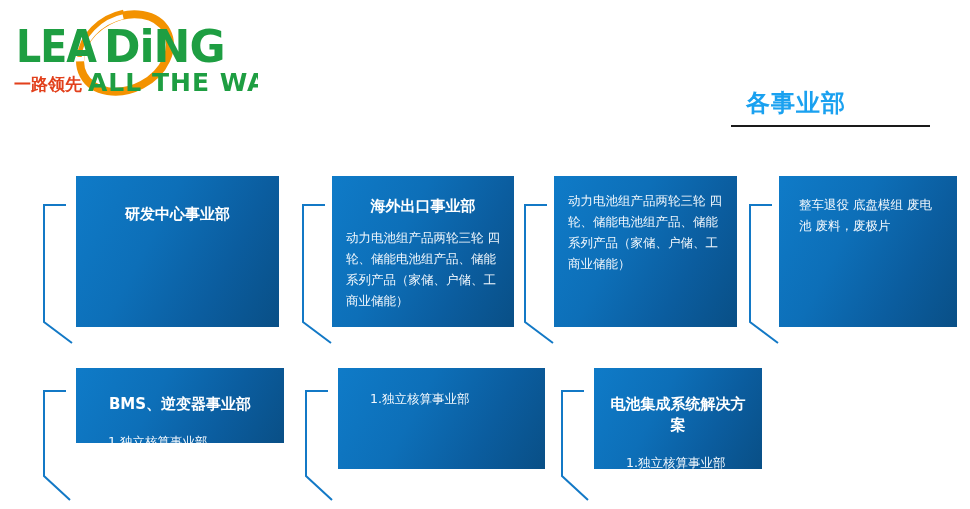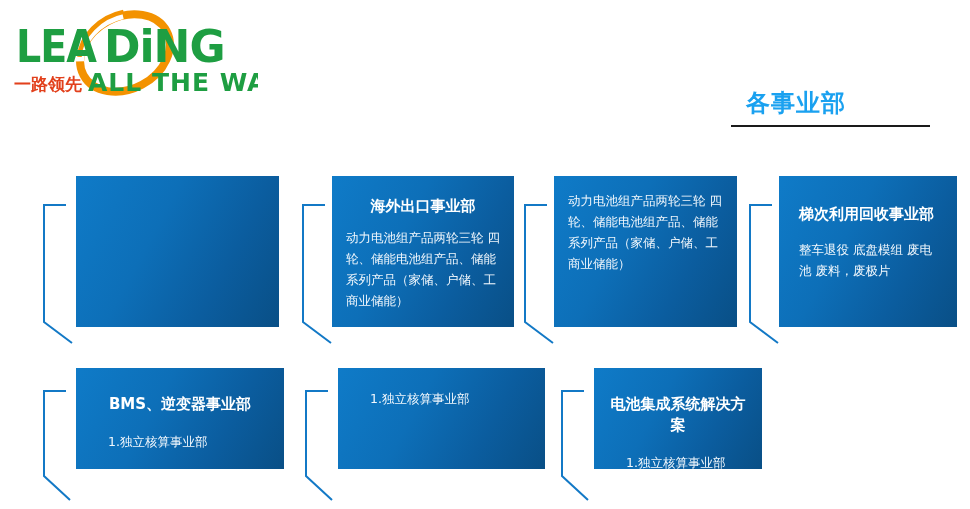--- a/index.html
+++ b/index.html
@@ -82,21 +82,21 @@
     font-family: "DejaVu Sans", "Liberation Sans", sans-serif;
   }
 
   
   #card-rd      { left: 76px;  top: 176px; width: 203px; height: 151px; }
   #card-export  { left: 332px; top: 176px; width: 182px; height: 151px; }
   #card-pack    { left: 554px; top: 176px; width: 183px; height: 151px; }
   #card-recycle { left: 779px; top: 176px; width: 178px; height: 151px; }
 
   
-  #card-bms     { left: 76px;  top: 368px; width: 208px; height: 101px; }
+  #card-bms     { left: 76px;  top: 368px; width: 208px; height: 75px; }
   #card-split   { left: 338px; top: 368px; width: 207px; height: 101px; }
   #card-system  { left: 594px; top: 368px; width: 168px; height: 101px; }
 
   #card-rd .card-title     { padding-top: 14px; }
   #card-rd .card-body      { padding-left: 12px; padding-top: 6px; }
   #card-export .card-title { padding-top: 6px; }
   #card-pack .card-title   { padding-top: 6px; }
   #card-recycle .card-title{ padding-top: 14px; text-align: left; padding-left: 6px; }
   #card-recycle .card-body { padding-left: 6px; padding-top: 4px; }
   #card-bms .card-title    { padding-top: 12px; }
@@ -163,33 +163,33 @@
     <path d="M 28,9 L 6,9 L 6,94 L 32,118" fill="none" stroke="#1379c6" stroke-width="2"></path>
   </svg>
 </div>
 <div class="bracket" style="left:556px; top:382px;">
   <svg width="60" height="120" viewBox="0 0 60 120">
     <path d="M 28,9 L 6,9 L 6,94 L 32,118" fill="none" stroke="#1379c6" stroke-width="2"></path>
   </svg>
 </div>
 
 <div class="card" id="card-rd">
+  <div class="card-title">研发中心事业部</div>
 </div>
 
 <div class="card" id="card-export">
   <div class="card-title">海外出口事业部</div>
   <div class="card-body">动力电池组产品两轮三轮 四轮、储能电池组产品、储能系列产品（家储、户储、工商业储能）</div>
 </div>
 
 <div class="card" id="card-pack">
   <div class="card-body">动力电池组产品两轮三轮 四轮、储能电池组产品、储能系列产品（家储、户储、工商业储能）</div>
 </div>
 
 <div class="card" id="card-recycle">
-  <div class="card-title">梯次利用回收事业部</div>
   <div class="card-body">整车退役 底盘模组 废电池 废料，废极片</div>
 </div>
 
 <div class="card" id="card-bms">
   <div class="card-title">BMS、逆变器事业部</div>
   <div class="card-body">1.独立核算事业部</div>
 </div>
 
 <div class="card" id="card-split">
   <div class="card-body">1.独立核算事业部</div>

